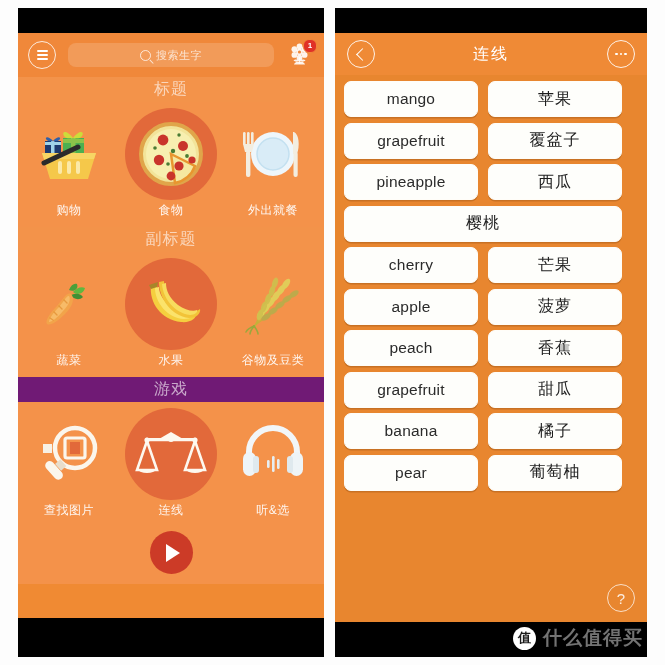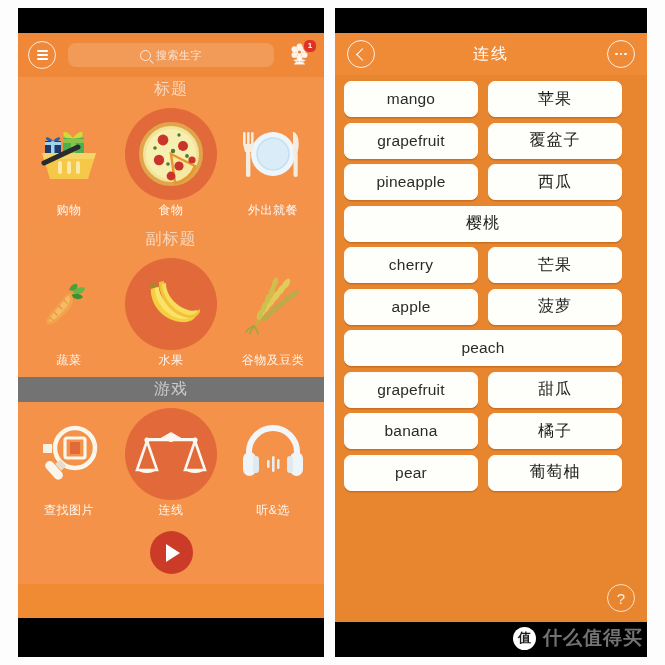--- a/index.html
+++ b/index.html
@@ -101,21 +101,21 @@
   
   .sec-head {
     height: 25px;
     display: flex; align-items: center; justify-content: center;
     font-size: 16px;
     color: rgba(255,255,255,0.62);
     letter-spacing: 1px;
   }
   .sec-head.band1 { background: #f3934a; }
   .sec-head.band2 { background: #f3934a; }
-  .sec-head.band3 { background: #737373; }
+  .sec-head.band3 { background: #701a75; }
 
   
   .tile-row {
     display: flex;
     background: #f4924a;
     padding: 6px 0 8px 0;
   }
   .tile {
     flex: 1 1 0;
     display: flex; flex-direction: column;
@@ -594,20 +594,23 @@
           </div>
           <div class="card">
             <span class="card-zh">菠萝</span>
           </div>
         </div>
 
         <div class="match-row">
           <div class="card">
             <span class="card-en">peach</span>
           </div>
+          <div class="card">
+            <span class="card-zh">香蕉</span>
+          </div>
         </div>
 
         <div class="match-row">
           <div class="card">
             <span class="card-en">grapefruit</span>
           </div>
           <div class="card">
             <span class="card-zh">甜瓜</span>
           </div>
         </div>

